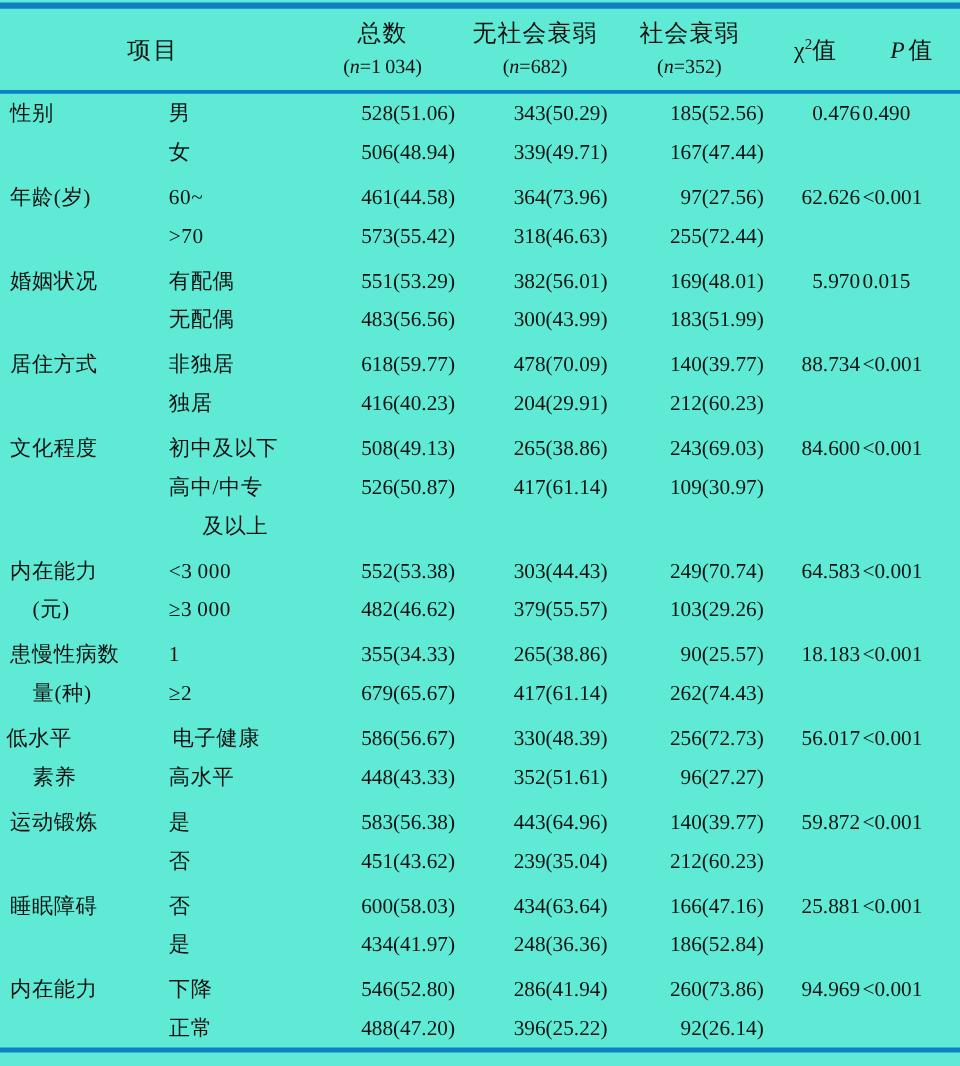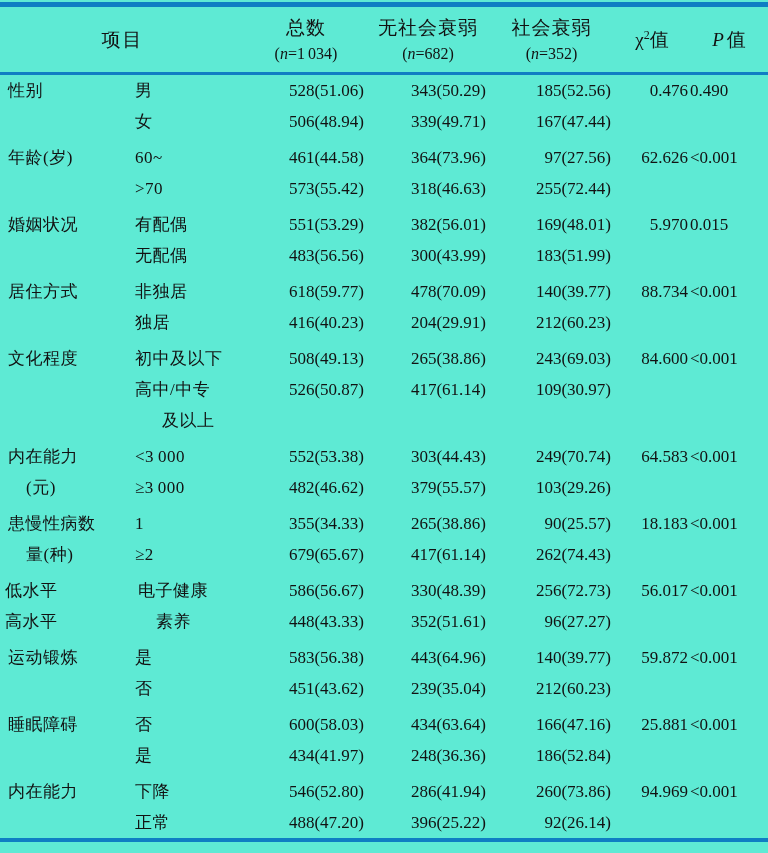--- a/index.html
+++ b/index.html
@@ -217,22 +217,22 @@
       <div class="grid-row body-row gap">
         <div class="cell c-item">低水平</div>
         <div class="cell c-cat">电子健康</div>
         <div class="cell c-num">586(56.67)</div>
         <div class="cell c-num">330(48.39)</div>
         <div class="cell c-num">256(72.73)</div>
         <div class="cell c-chi">56.017</div>
         <div class="cell c-p">&lt;0.001</div>
       </div>
       <div class="grid-row body-row">
+        <div class="cell c-cat indent">素养</div>
         <div class="cell c-item">高水平</div>
-        <div class="cell c-cat indent">素养</div>
         <div class="cell c-num">448(43.33)</div>
         <div class="cell c-num">352(51.61)</div>
         <div class="cell c-num">96(27.27)</div>
         <div class="cell c-chi"></div>
         <div class="cell c-p"></div>
       </div>
       <div class="grid-row body-row gap">
         <div class="cell c-cat">运动锻炼</div>
         <div class="cell c-item">是</div>
         <div class="cell c-num">583(56.38)</div>

